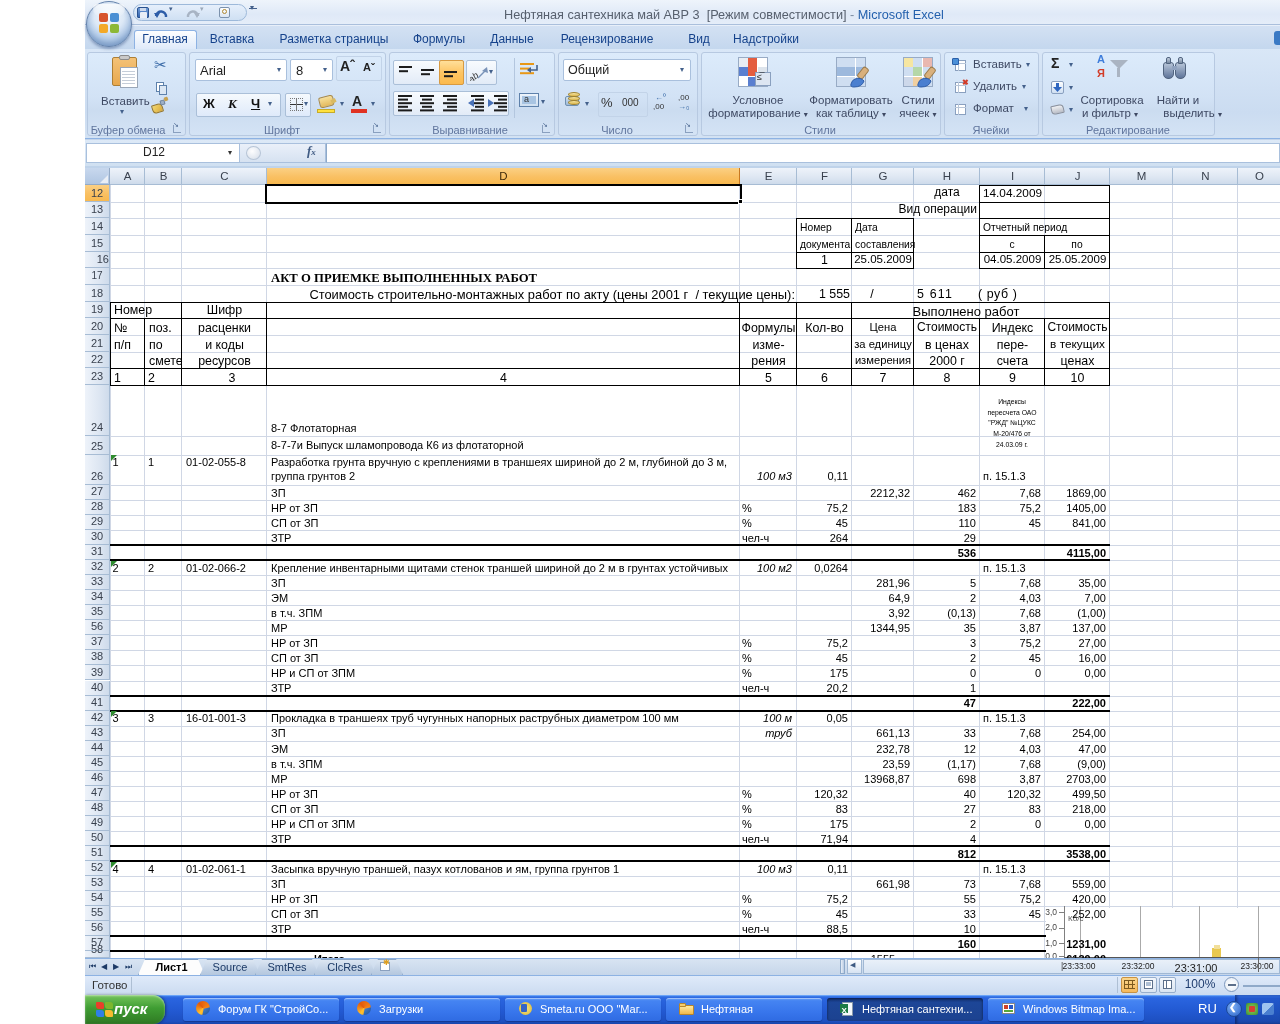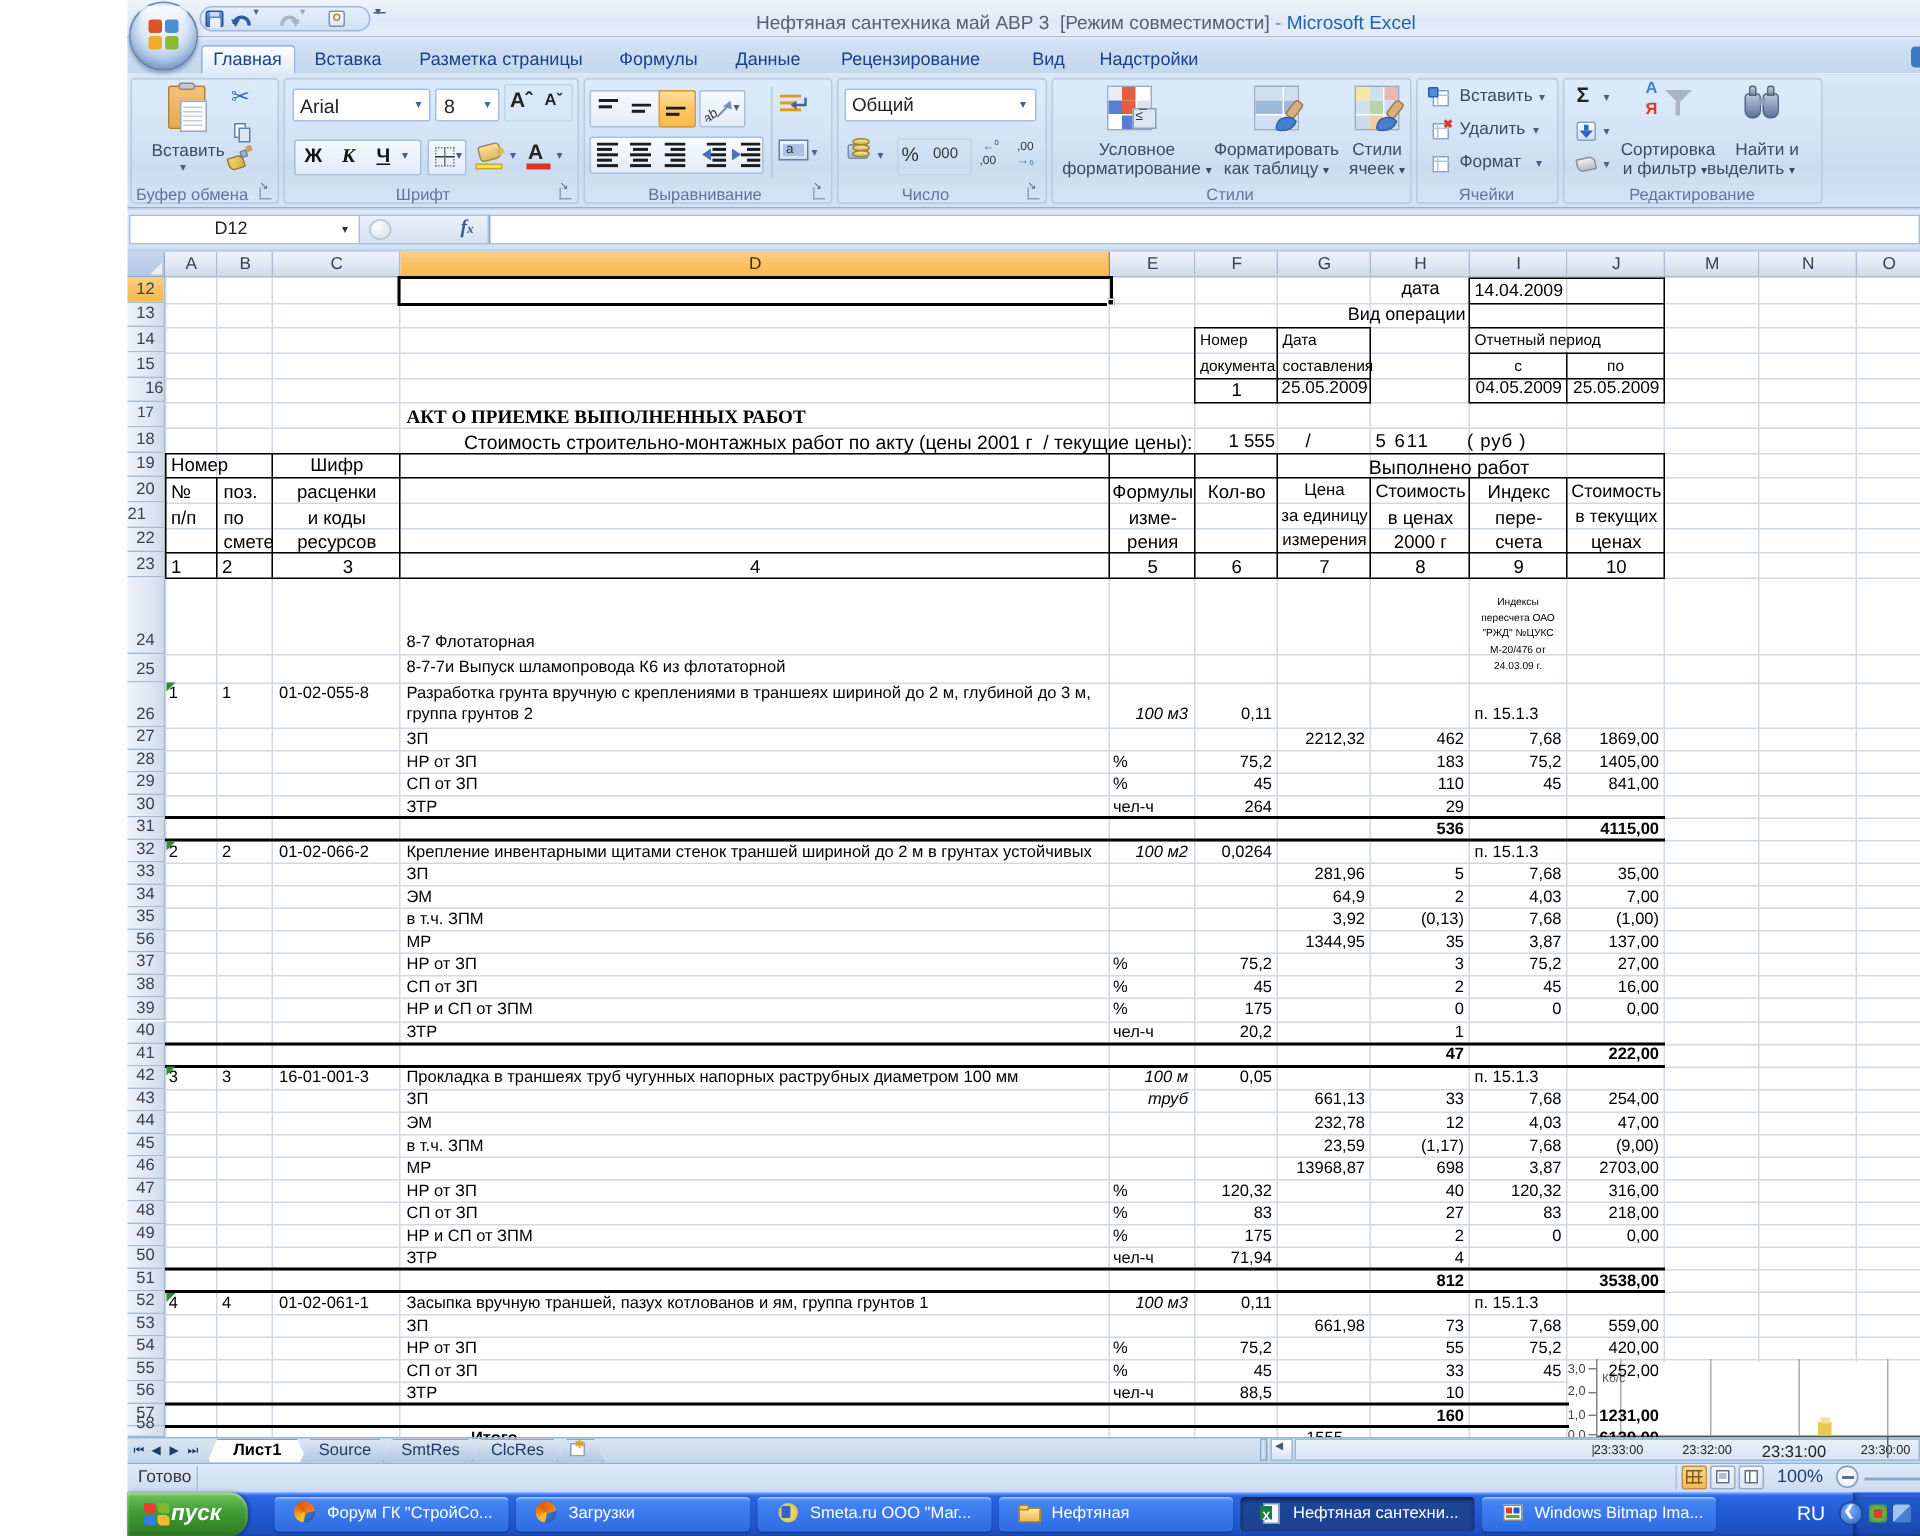--- a/index.html
+++ b/index.html
@@ -284,21 +284,21 @@
 <div style="left:1110px;top:60px;width:0px;height:0px;border-left:9px solid transparent;border-right:9px solid transparent;border-top:9px solid #aab4c2;"></div>
 <div style="left:1117px;top:68px;width:3px;height:9px;background:#aab4c2;"></div>
 <div class="t" style="top:94px;font-size:11.5px;left:1068px;width:88px;text-align:center;color:#3e4963;">Сортировка</div>
 <div class="t" style="top:107px;font-size:11.5px;left:1070px;width:80px;text-align:center;color:#3e4963;">и фильтр <span style="font-size:8px">▾</span></div>
 <div style="left:1163px;top:62px;width:11px;height:17px;background:linear-gradient(#b9c7da,#5e7499);border-radius:3px 3px 5px 5px;border:1px solid #51647f;"></div>
 <div style="left:1175px;top:62px;width:11px;height:17px;background:linear-gradient(#b9c7da,#5e7499);border-radius:3px 3px 5px 5px;border:1px solid #51647f;"></div>
 <div style="left:1166px;top:57px;width:5px;height:7px;background:linear-gradient(#c3cfdf,#76889f);border:1px solid #51647f;border-radius:2px 2px 0 0;"></div>
 <div style="left:1178px;top:57px;width:5px;height:7px;background:linear-gradient(#c3cfdf,#76889f);border:1px solid #51647f;border-radius:2px 2px 0 0;"></div>
 <div style="left:1172px;top:66px;width:5px;height:4px;background:#8fa2bf;"></div>
 <div class="t" style="top:94px;font-size:11.5px;left:1144px;width:68px;text-align:center;color:#3e4963;">Найти и</div>
-<div class="t" style="top:107px;font-size:11.5px;left:1138px;width:84px;text-align:left;color:#3e4963;">выделить <span style="font-size:8px">▾</span></div>
+<div class="t" style="top:107px;font-size:11.5px;left:1138px;width:84px;text-align:right;color:#3e4963;">выделить <span style="font-size:8px">▾</span></div>
 <div style="left:85px;top:140px;width:1195px;height:26px;background:linear-gradient(#dde9f7,#d0e0f1);"></div>
 <div style="left:86px;top:143px;width:154px;height:20px;background:#fff;border:1px solid #a9c0dd;"></div>
 <div class="t" style="top:146px;font-size:12px;left:143px;color:#222;">D12</div>
 <div class="t" style="top:148px;font-size:8px;left:228px;color:#333;">▾</div>
 <div style="left:240px;top:143px;width:86px;height:20px;background:linear-gradient(#eaf0f9,#d6e2f1);border:1px solid #a9c0dd;border-left:none;"></div>
 <div style="left:246px;top:146px;width:15px;height:14px;background:radial-gradient(circle at 40% 35%,#fdfdfe,#d3dce8);border:1px solid #b6c4d6;border-radius:50%;"></div>
 <div class="t" style="top:143px;font-size:13px;left:307px;color:#3f5b83;font-family:'Liberation Serif',serif;"><i><b>f</b></i><span style="font-size:9px"><i><b>x</b></i></span></div>
 <div style="left:326px;top:143px;width:954px;height:20px;background:#fff;border:1px solid #a9c0dd;border-left:1px solid #8da9c9;"></div>
 <div style="left:85px;top:166px;width:1195px;height:2px;background:#bfd3ea;"></div>
 <div style="left:85px;top:168px;width:25px;height:17px;background:linear-gradient(#c8d8ee,#b0c6e2);border-right:1px solid #94aac6;border-bottom:1px solid #94aac6;"></div>
@@ -341,21 +341,21 @@
 <div class="t" style="top:253.3px;font-size:11px;left:85px;width:24px;text-align:right;color:#39414e;">16</div>
 <div style="left:85px;top:268.3px;width:25px;height:16.7px;background:linear-gradient(90deg,#eef3fa,#dde6f2 60%,#cedbeb);border-right:1px solid #a7bcd4;border-bottom:1px solid #a7bcd4;"></div>
 <div class="t" style="top:270px;font-size:10px;left:85px;width:24px;text-align:center;color:#39414e;">17</div>
 <div style="left:85px;top:285px;width:25px;height:16.7px;background:linear-gradient(90deg,#eef3fa,#dde6f2 60%,#cedbeb);border-right:1px solid #a7bcd4;border-bottom:1px solid #a7bcd4;"></div>
 <div class="t" style="top:286.7px;font-size:11px;left:85px;width:24px;text-align:center;color:#39414e;">18</div>
 <div style="left:85px;top:301.7px;width:25px;height:16.7px;background:linear-gradient(90deg,#eef3fa,#dde6f2 60%,#cedbeb);border-right:1px solid #a7bcd4;border-bottom:1px solid #a7bcd4;"></div>
 <div class="t" style="top:303.3px;font-size:11px;left:85px;width:24px;text-align:center;color:#39414e;">19</div>
 <div style="left:85px;top:318.3px;width:25px;height:16.7px;background:linear-gradient(90deg,#eef3fa,#dde6f2 60%,#cedbeb);border-right:1px solid #a7bcd4;border-bottom:1px solid #a7bcd4;"></div>
 <div class="t" style="top:320px;font-size:11px;left:85px;width:24px;text-align:center;color:#39414e;">20</div>
 <div style="left:85px;top:335px;width:25px;height:16.7px;background:linear-gradient(90deg,#eef3fa,#dde6f2 60%,#cedbeb);border-right:1px solid #a7bcd4;border-bottom:1px solid #a7bcd4;"></div>
-<div class="t" style="top:336.7px;font-size:11px;left:85px;width:24px;color:#39414e;">21</div>
+<div class="t" style="top:336.7px;font-size:11px;left:85px;width:24px;text-align:center;color:#39414e;">21</div>
 <div style="left:85px;top:351.7px;width:25px;height:16.7px;background:linear-gradient(90deg,#eef3fa,#dde6f2 60%,#cedbeb);border-right:1px solid #a7bcd4;border-bottom:1px solid #a7bcd4;"></div>
 <div class="t" style="top:353.3px;font-size:11px;left:85px;width:24px;text-align:center;color:#39414e;">22</div>
 <div style="left:85px;top:368.3px;width:25px;height:16.7px;background:linear-gradient(90deg,#eef3fa,#dde6f2 60%,#cedbeb);border-right:1px solid #a7bcd4;border-bottom:1px solid #a7bcd4;"></div>
 <div class="t" style="top:370px;font-size:11px;left:85px;width:24px;text-align:center;color:#39414e;">23</div>
 <div style="left:85px;top:385px;width:25px;height:51px;background:linear-gradient(90deg,#eef3fa,#dde6f2 60%,#cedbeb);border-right:1px solid #a7bcd4;border-bottom:1px solid #a7bcd4;"></div>
 <div class="t" style="top:421px;font-size:11px;left:85px;width:24px;text-align:center;color:#39414e;">24</div>
 <div style="left:85px;top:436px;width:25px;height:18.5px;background:linear-gradient(90deg,#eef3fa,#dde6f2 60%,#cedbeb);border-right:1px solid #a7bcd4;border-bottom:1px solid #a7bcd4;"></div>
 <div class="t" style="top:439.5px;font-size:11px;left:85px;width:24px;text-align:center;color:#39414e;">25</div>
 <div style="left:85px;top:454.5px;width:25px;height:30.3px;background:linear-gradient(90deg,#eef3fa,#dde6f2 60%,#cedbeb);border-right:1px solid #a7bcd4;border-bottom:1px solid #a7bcd4;"></div>
 <div class="t" style="top:469.8px;font-size:11px;left:85px;width:24px;text-align:center;color:#39414e;">26</div>
@@ -738,21 +738,21 @@
 <div class="t" style="top:591.9px;font-size:11px;left:986px;width:120px;text-align:right;">7,00</div>
 <div class="t" style="top:607px;font-size:11px;left:986px;width:120px;text-align:right;">(1,00)</div>
 <div class="t" style="top:622px;font-size:11px;left:986px;width:120px;text-align:right;">137,00</div>
 <div class="t" style="top:637.1px;font-size:11px;left:986px;width:120px;text-align:right;">27,00</div>
 <div class="t" style="top:652.1px;font-size:11px;left:986px;width:120px;text-align:right;">16,00</div>
 <div class="t" style="top:667.2px;font-size:11px;left:986px;width:120px;text-align:right;">0,00</div>
 <div class="t" style="top:727.4px;font-size:11px;left:986px;width:120px;text-align:right;">254,00</div>
 <div class="t" style="top:742.5px;font-size:11px;left:986px;width:120px;text-align:right;">47,00</div>
 <div class="t" style="top:757.5px;font-size:11px;left:986px;width:120px;text-align:right;">(9,00)</div>
 <div class="t" style="top:772.5px;font-size:11px;left:986px;width:120px;text-align:right;">2703,00</div>
-<div class="t" style="top:787.6px;font-size:11px;left:986px;width:120px;text-align:right;">316,00</div>
+<div class="t" style="top:787.6px;font-size:11px;left:986px;width:120px;text-align:right;">499,50</div>
 <div class="t" style="top:802.6px;font-size:11px;left:986px;width:120px;text-align:right;">218,00</div>
 <div class="t" style="top:817.7px;font-size:11px;left:986px;width:120px;text-align:right;">0,00</div>
 <div class="t" style="top:877.9px;font-size:11px;left:986px;width:120px;text-align:right;">559,00</div>
 <div class="t" style="top:893px;font-size:11px;left:986px;width:120px;text-align:right;">420,00</div>
 <div class="t" style="top:546.8px;font-size:11px;left:986px;width:120px;text-align:right;"><b>4115,00</b></div>
 <div class="t" style="top:697.3px;font-size:11px;left:986px;width:120px;text-align:right;"><b>222,00</b></div>
 <div class="t" style="top:847.8px;font-size:11px;left:986px;width:120px;text-align:right;"><b>3538,00</b></div>
 <div class="t" style="top:953.1px;font-size:11px;left:863px;width:40px;text-align:center;">1555</div>
 <div class="t" style="top:953.1px;font-size:11px;left:314px;"><b>Итого</b></div>
 <div style="left:1046px;top:907.5px;width:234px;height:50.5px;background:#fff;"></div>

